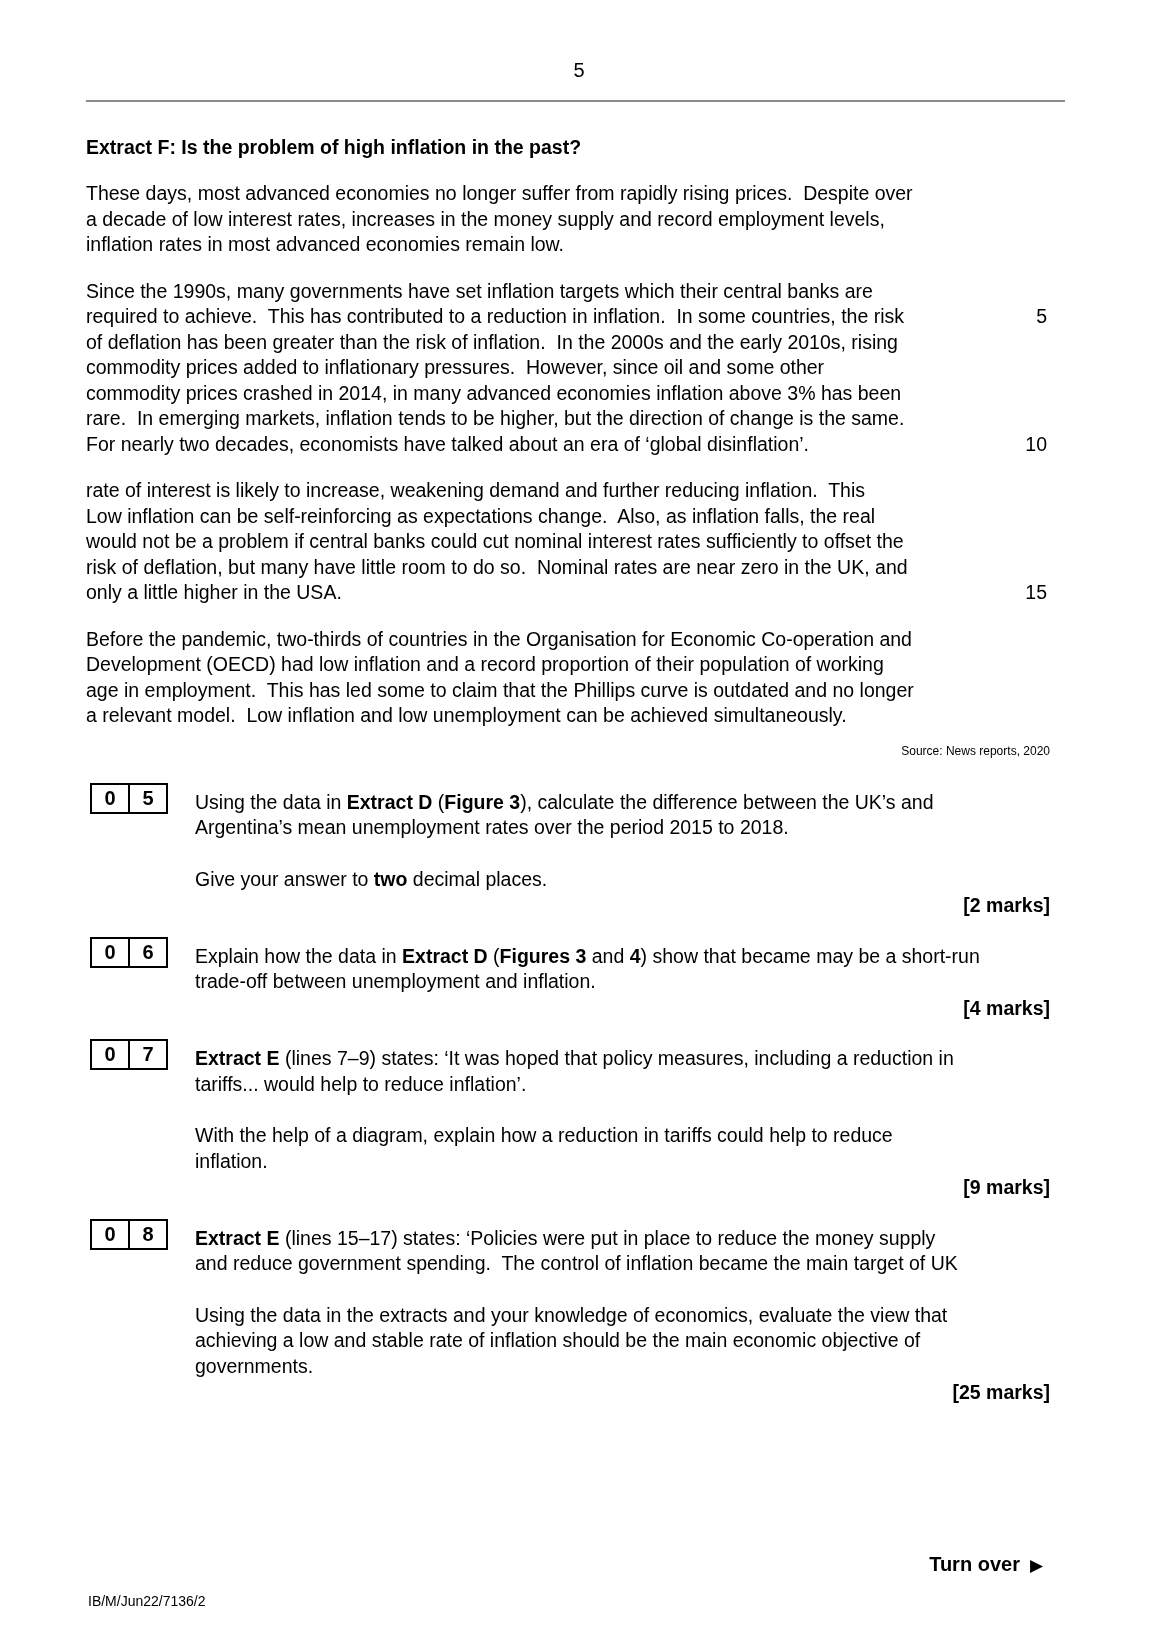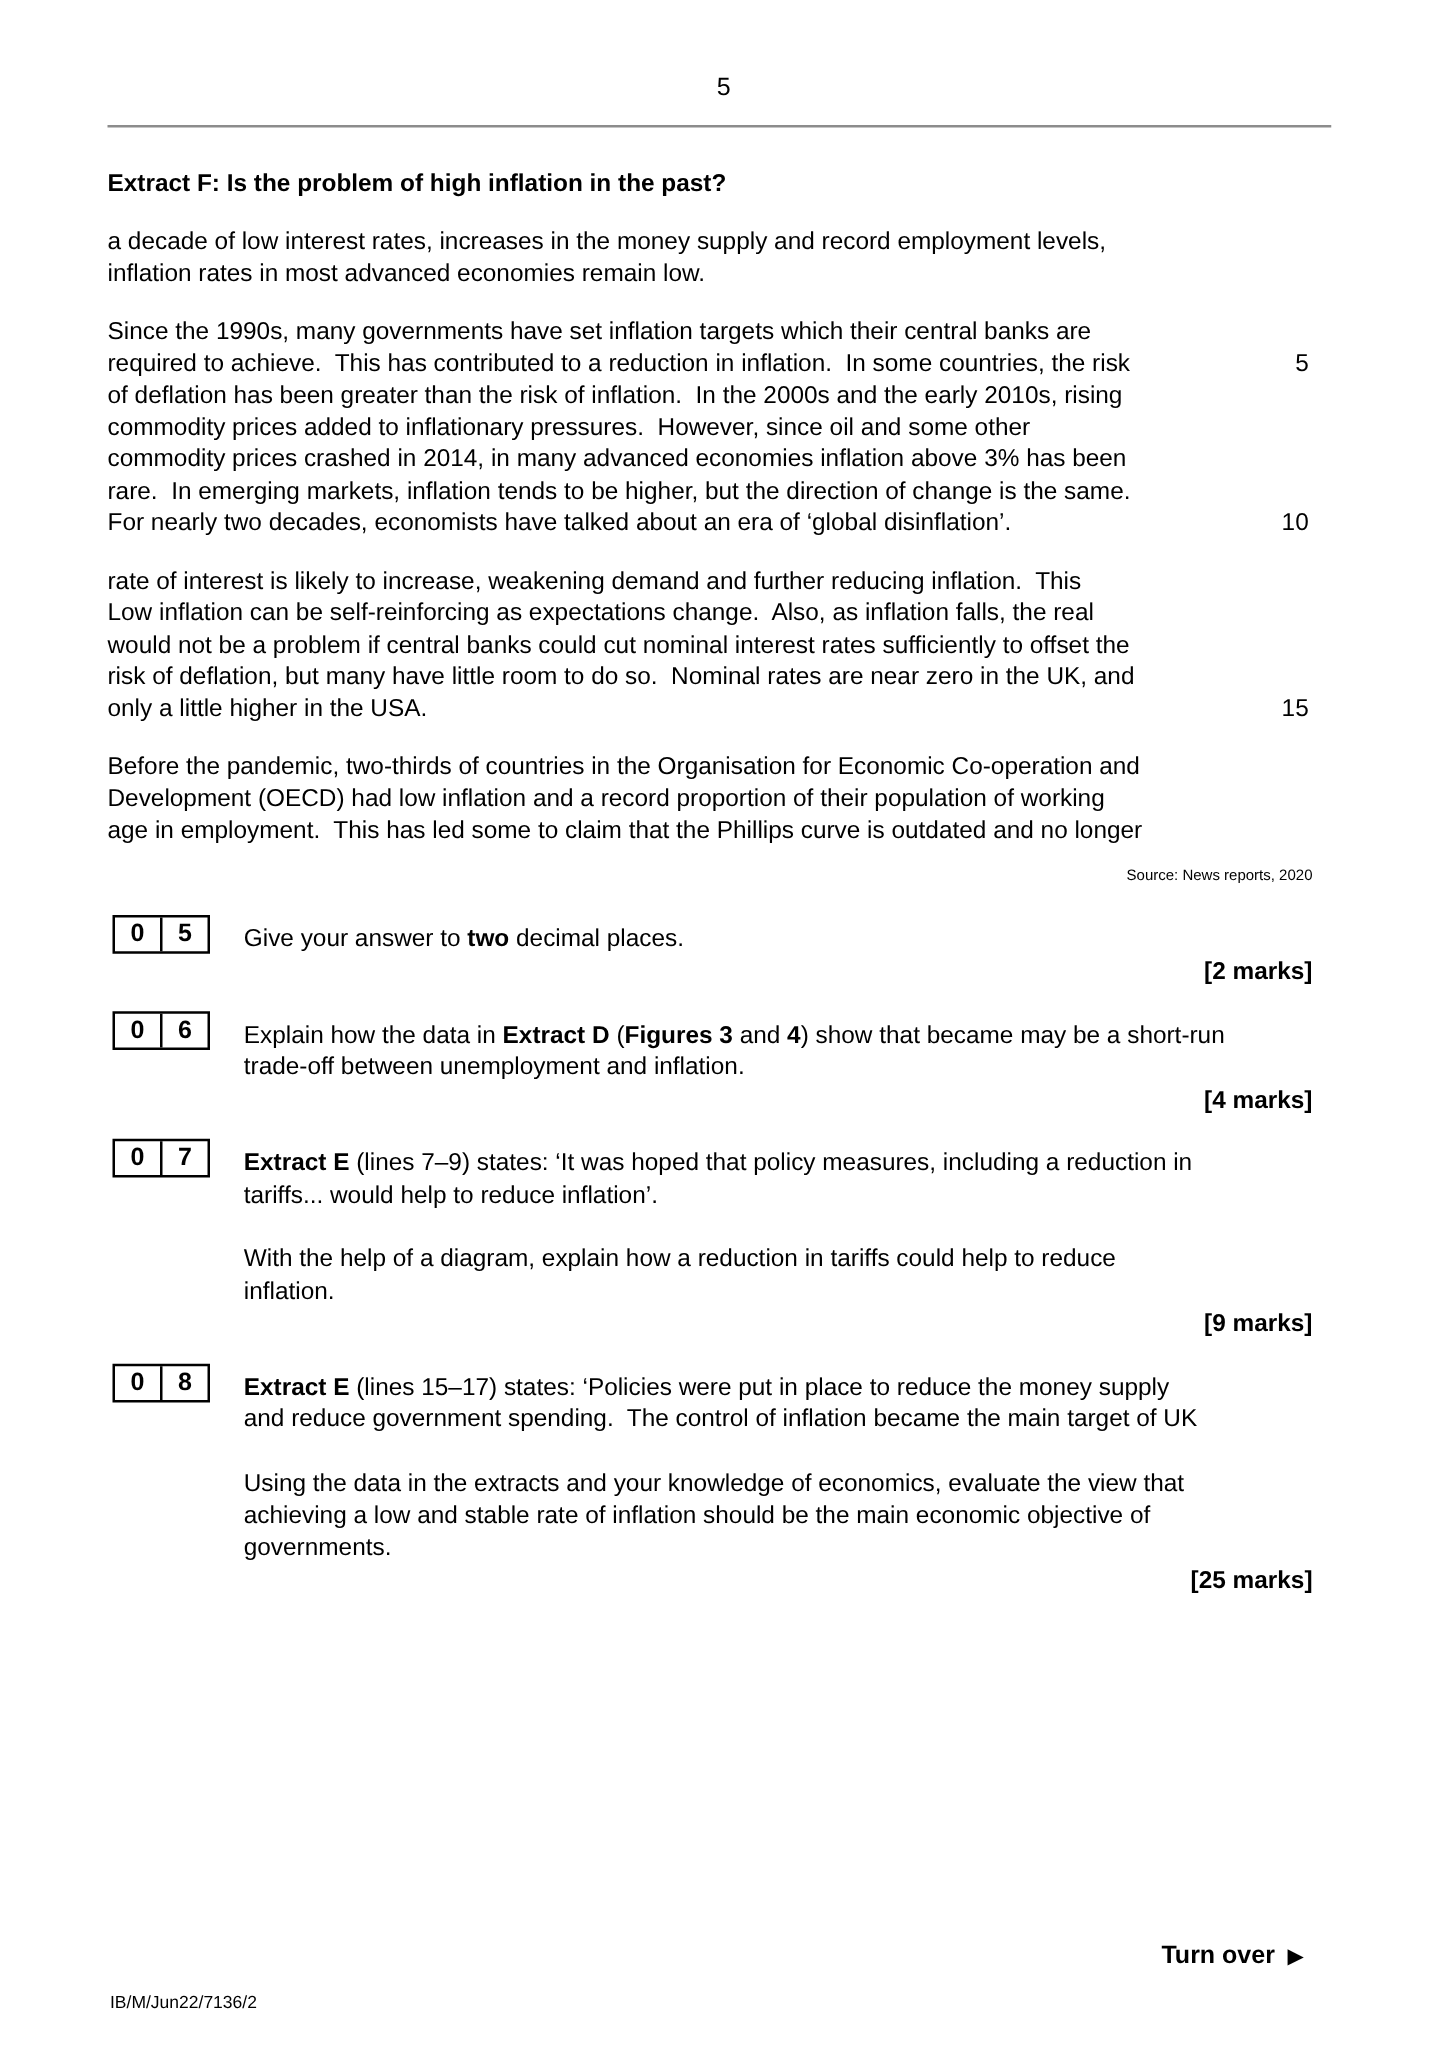--- a/index.html
+++ b/index.html
@@ -39,20 +39,21 @@
 </head>
 <body>
 
 <div class="page">
   <div class="page-number">5</div>
   <hr class="rule">
   <div class="content">
     <div class="extract-title">Extract F: Is the problem of high inflation in the past?</div>
     <div id="paragraphs">
         <div class="paragraph">
+          <div class="text-line">These days, most advanced economies no longer suffer from rapidly rising prices.  Despite over</div>
           <div class="text-line">a decade of low interest rates, increases in the money supply and record employment levels,</div>
           <div class="text-line">inflation rates in most advanced economies remain low.</div>
         </div>
         <div class="paragraph">
           <div class="text-line">Since the 1990s, many governments have set inflation targets which their central banks are</div>
           <div class="text-line">required to achieve.  This has contributed to a reduction in inflation.  In some countries, the risk</div>
           <div class="text-line">of deflation has been greater than the risk of inflation.  In the 2000s and the early 2010s, rising</div>
           <div class="text-line">commodity prices added to inflationary pressures.  However, since oil and some other</div>
           <div class="text-line">commodity prices crashed in 2014, in many advanced economies inflation above 3% has been</div>
           <div class="text-line">rare.  In emerging markets, inflation tends to be higher, but the direction of change is the same.</div>
@@ -65,31 +66,36 @@
           <div class="text-line">Low inflation can be self-reinforcing as expectations change.  Also, as inflation falls, the real</div>
           <div class="text-line">would not be a problem if central banks could cut nominal interest rates sufficiently to offset the</div>
           <div class="text-line">risk of deflation, but many have little room to do so.  Nominal rates are near zero in the UK, and</div>
           <div class="text-line">only a little higher in the USA.</div>
           <div class="line-number" style="top: 102px;">15</div>
         </div>
         <div class="paragraph">
           <div class="text-line">Before the pandemic, two-thirds of countries in the Organisation for Economic Co-operation and</div>
           <div class="text-line">Development (OECD) had low inflation and a record proportion of their population of working</div>
           <div class="text-line">age in employment.  This has led some to claim that the Phillips curve is outdated and no longer</div>
+          <div class="text-line">a relevant model.  Low inflation and low unemployment can be achieved simultaneously.</div>
         </div>
       </div>
     <div class="source-line">Source: News reports, 2020</div>
     <div id="questions">
         <div class="question">
           <div class="q-row">
             <div class="q-box">
               <div class="q-cell">0</div>
               <div class="q-cell">5</div>
             </div>
             <div class="q-text">
+              <div class="q-block">
+                <div class="text-line"><span>Using the data in </span><b>Extract D</b><span> (</span><b>Figure 3</b><span>), calculate the difference between the UK’s and</span></div>
+                <div class="text-line"><span>Argentina’s mean unemployment rates over the period 2015 to 2018.</span></div>
+              </div>
               <div class="q-block">
                 <div class="text-line"><span>Give your answer to </span><b>two</b><span> decimal places.</span></div>
               </div>
             </div>
           </div>
           <div class="q-marks">[2 marks]</div>
         </div>
         <div class="question">
           <div class="q-row">
             <div class="q-box">

